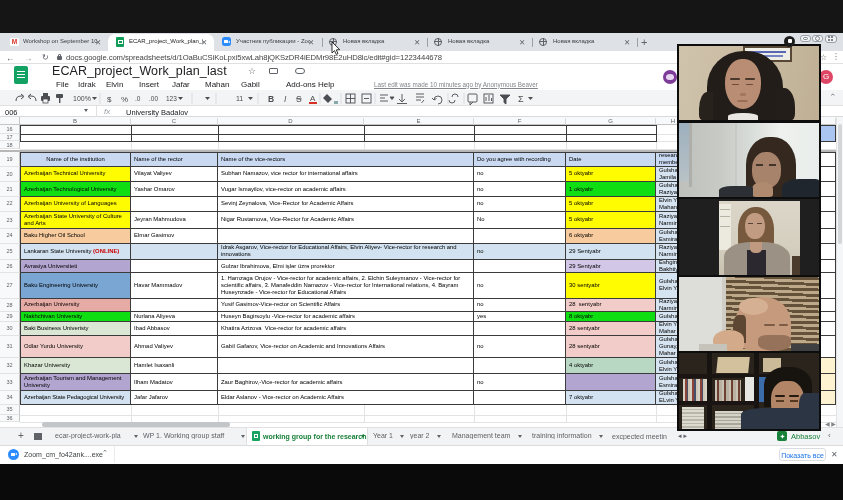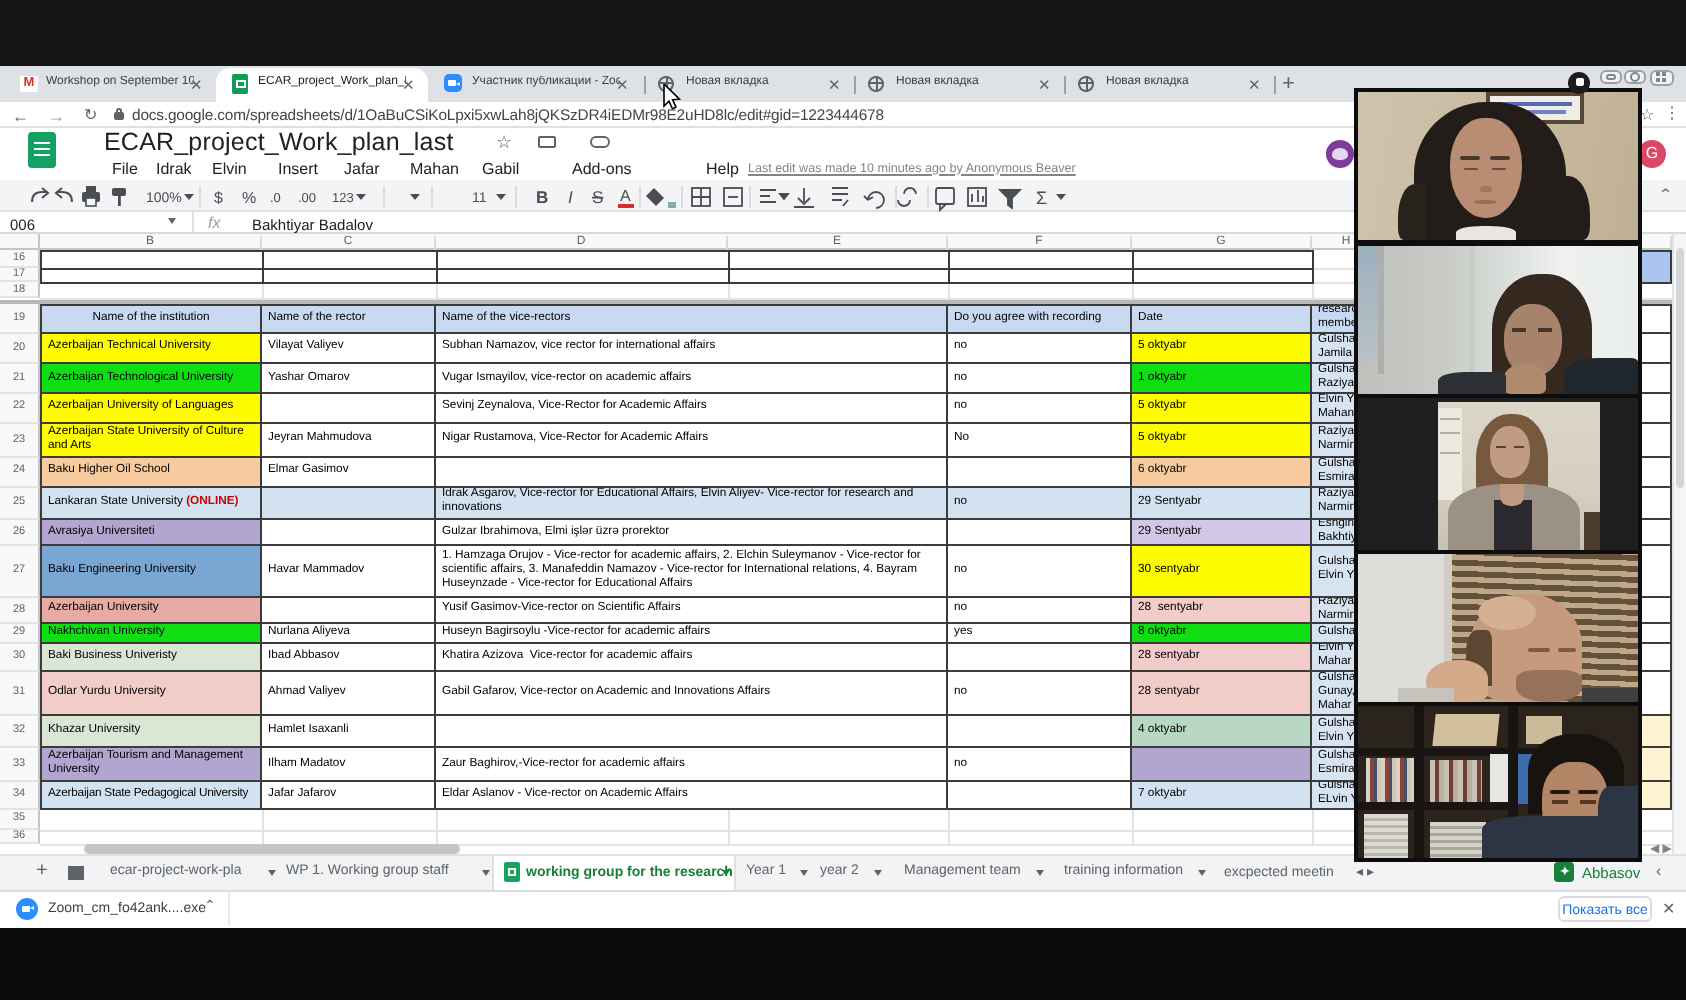--- a/index.html
+++ b/index.html
@@ -85,21 +85,21 @@
 <div class="a" style="left:269px;top:68px;width:9px;height:6px;border:1px solid #5f6368;border-radius:1px"></div>
 <div class="a" style="left:295px;top:68px;width:10px;height:6px;border:1px solid #5f6368;border-radius:4px"></div>
 <div class="a" style="left:56px;top:79.5px;font-size:8px;color:#202124">File</div>
 <div class="a" style="left:78px;top:79.5px;font-size:8px;color:#202124">Idrak</div>
 <div class="a" style="left:106px;top:79.5px;font-size:8px;color:#202124">Elvin</div>
 <div class="a" style="left:139px;top:79.5px;font-size:8px;color:#202124">Insert</div>
 <div class="a" style="left:172px;top:79.5px;font-size:8px;color:#202124">Jafar</div>
 <div class="a" style="left:205px;top:79.5px;font-size:8px;color:#202124">Mahan</div>
 <div class="a" style="left:241px;top:79.5px;font-size:8px;color:#202124">Gabil</div>
 <div class="a" style="left:286px;top:79.5px;font-size:8px;color:#202124">Add-ons</div>
-<div class="a" style="left:353px;top:79.5px;font-size:8px;color:#202124">Help</div>
+<div class="a" style="left:318px;top:79.5px;font-size:8px;color:#202124">Help</div>
 <div class="a" style="left:374px;top:80.5px;font-size:6.3px;color:#80868b;text-decoration:underline">Last edit was made 10 minutes ago by Anonymous Beaver</div>
 <div class="a" style="left:663px;top:70px;width:14px;height:14px;background:#7d3c98;border-radius:50%"></div>
 <div class="a" style="left:666px;top:73.5px;width:8px;height:6px;background:#e8d5f0;border-radius:50% 50% 40% 40%"></div>
 <div class="a" style="left:819px;top:70px;width:14px;height:14px;background:#dd4664;border-radius:50%;color:#fff;font-size:8px;text-align:center;line-height:14px">G</div>
 <div class="a" style="left:0;top:90px;width:843px;height:16px;background:#f3f4f6;border-bottom:1px solid #e0e0e0"></div>
 <svg class="a" style="left:0;top:90px" width="560" height="16" viewBox="0 0 560 16">
 <g stroke="#4a4d51" stroke-width="1" fill="none">
 <path d="M16 11 q0 -5 5 -5 l2 0 M21 4 l3 2.5 -3 2.5"></path>
 <path d="M36 11 q0 -5 -5 -5 l-2 0 M31 4 l-3 2.5 3 2.5"></path>
 </g>
@@ -150,21 +150,21 @@
 <g stroke="#dadce0" stroke-width="1">
       <path d="M100 3 v11 M192 3 v11 M216 3 v11 M258 3 v11 M320 3 v11 M341 3 v11 M375 3 v11 M448 3 v11 M464 3 v11"></path>
     </g>
 </svg>
 <div class="a" style="left:829px;top:92px;font-size:9px;color:#5f6368;transform:scaleY(0.8)">⌃</div>
 <div class="a" style="left:0;top:106px;width:843px;height:11px;background:#fff;border-bottom:1px solid #d9d9d9"></div>
 <div class="a" style="left:5px;top:107.5px;font-size:7.5px;color:#202124">006</div>
 <div class="a" style="left:84px;top:109px;width:0;height:0;border-left:2.5px solid transparent;border-right:2.5px solid transparent;border-top:3.5px solid #5f6368"></div>
 <div class="a" style="left:96px;top:106px;width:1px;height:11px;background:#e0e0e0"></div>
 <div class="a" style="left:104px;top:107px;font-size:8px;font-style:italic;color:#9aa0a6">fx</div>
-<div class="a" style="left:126px;top:107.5px;font-size:7.5px;color:#202124">Bakhtiyar Badalov</div>
+<div class="a" style="left:126px;top:107.5px;font-size:7.5px;color:#202124">University Badalov</div>
 <div class="a" style="left:0;top:117px;width:843px;height:7.5px;background:#f8f9fa;border-bottom:1px solid #c6c6c6"></div>
 <div class="a" style="left:20px;top:117.5px;width:111px;text-align:center;font-size:6px;line-height:7.5px;color:#5f6368;border-right:1px solid #d9d9d9;height:7px">B</div>
 <div class="a" style="left:131px;top:117.5px;width:87px;text-align:center;font-size:6px;line-height:7.5px;color:#5f6368;border-right:1px solid #d9d9d9;height:7px">C</div>
 <div class="a" style="left:218px;top:117.5px;width:146px;text-align:center;font-size:6px;line-height:7.5px;color:#5f6368;border-right:1px solid #d9d9d9;height:7px">D</div>
 <div class="a" style="left:364px;top:117.5px;width:110px;text-align:center;font-size:6px;line-height:7.5px;color:#5f6368;border-right:1px solid #d9d9d9;height:7px">E</div>
 <div class="a" style="left:474px;top:117.5px;width:92px;text-align:center;font-size:6px;line-height:7.5px;color:#5f6368;border-right:1px solid #d9d9d9;height:7px">F</div>
 <div class="a" style="left:566px;top:117.5px;width:90px;text-align:center;font-size:6px;line-height:7.5px;color:#5f6368;border-right:1px solid #d9d9d9;height:7px">G</div>
 <div class="a" style="left:656px;top:117.5px;width:35px;text-align:center;font-size:6px;line-height:7.5px;color:#5f6368;border-right:1px solid #d9d9d9;height:7px">H</div>
 <div class="a" style="left:691px;top:117.5px;width:90px;text-align:center;font-size:6px;line-height:7.5px;color:#5f6368;border-right:1px solid #d9d9d9;height:7px">I</div>
 <div class="a" style="left:781px;top:117.5px;width:55px;text-align:center;font-size:6px;line-height:7.5px;color:#5f6368;border-right:1px solid #d9d9d9;height:7px">J</div>

